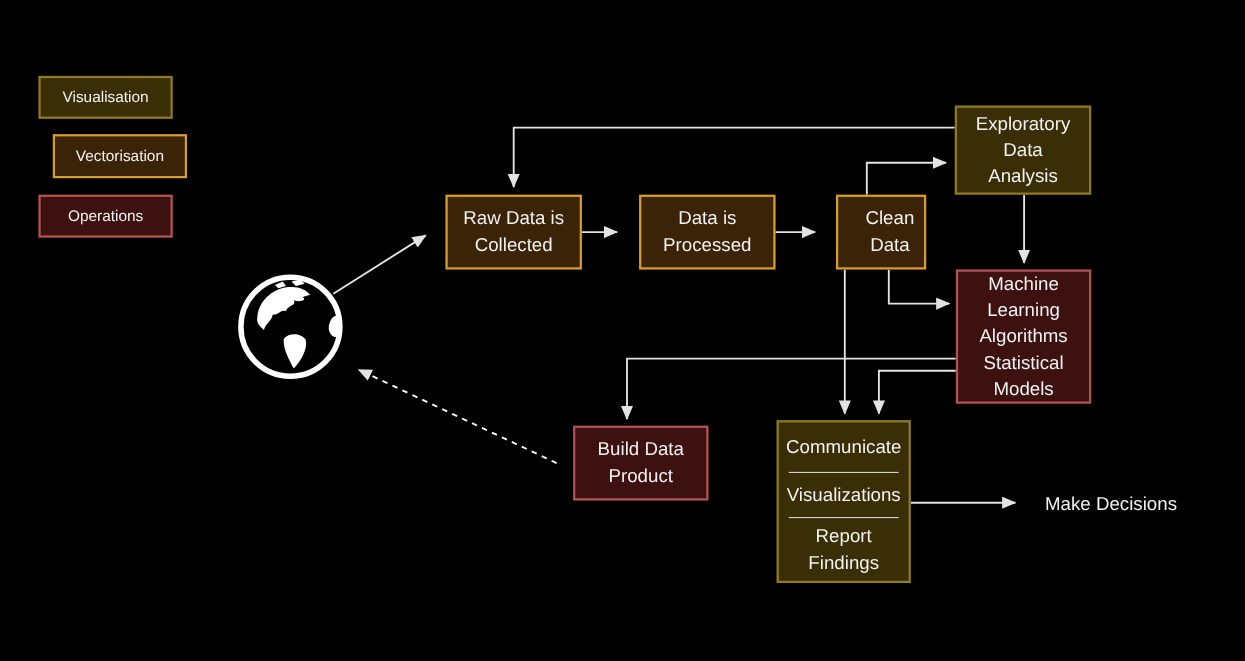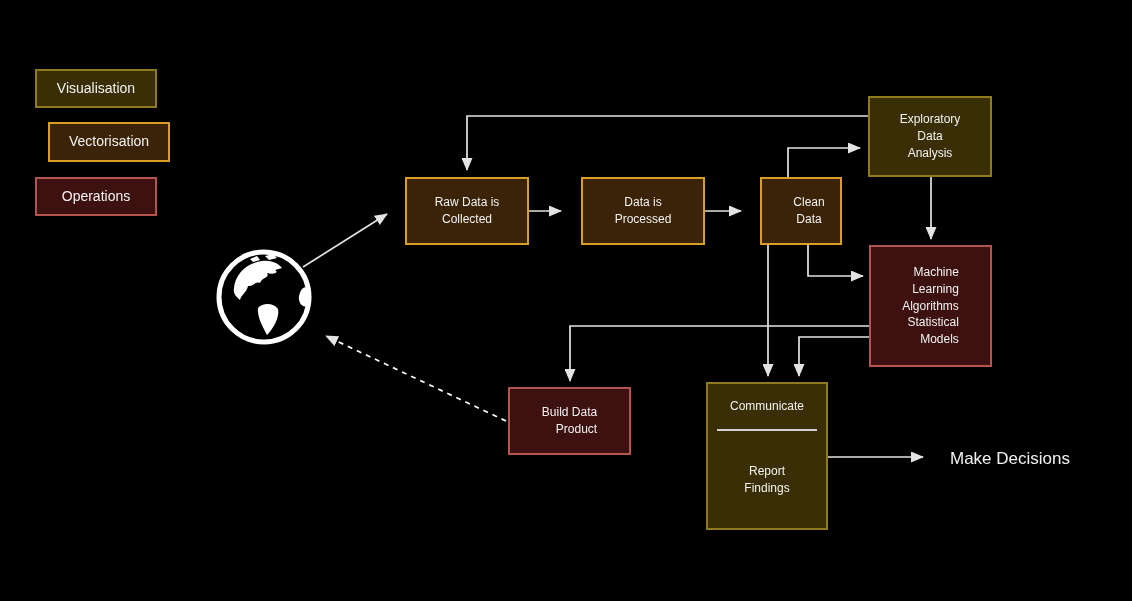--- a/index.html
+++ b/index.html
@@ -17,38 +17,38 @@
     font-family:"Liberation Sans", sans-serif;
     color:var(--text); overflow:hidden;text-decoration:underline;
   }
   #arrows{position:absolute;left:0;top:0;width:1132px;height:601px;pointer-events:none;}
   #arrows polyline{fill:none;stroke:var(--arrow);stroke-width:1.7px;}
   #arrows .dashed{stroke-dasharray:5 5;stroke:#fff;}
   #arrows .ah{fill:var(--arrow);}
 
   .box{
     position:absolute; display:flex; align-items:center; justify-content:center;
-    text-align:center; border:2px solid; font-size:12px; line-height:1.4;
+    text-align:center; border:2px solid; font-size:17px; line-height:1.4;
     white-space:pre-line;
   }
   .cat-vis{background:var(--visualisation-fill); border-color:var(--visualisation-border);}
   .cat-vec{background:var(--vectorisation-fill); border-color:var(--vectorisation-border);margin-left:13px;}
-  .cat-ops{background:var(--operations-fill);   border-color:var(--operations-border);text-align:right;}
+  .cat-ops{background:var(--operations-fill);   border-color:var(--operations-border);}
 
   .legend{font-size:14px;}
   #legend-vis{left:35px; top:69px;  width:122px; height:39px;}
   #legend-vec{left:35px; top:122px; width:122px; height:40px;}
   #legend-ops{left:35px; top:177px; width:122px; height:39px;}
 
   #node-raw      {left:392px; top:177px; width:124px; height:68px;}
   #node-processed{left:568px; top:177px; width:124px; height:68px;}
   #node-clean    {left:747px; top:177px; width:82px;  height:68px;padding-left:16px;}
   #node-eda      {left:868px; top:96px;  width:124px; height:81px;}
   #node-ml       {left:869px; top:245px; width:123px; height:122px;}
-  #node-build    {left:508px; top:387px; width:123px; height:68px;}
+  #node-build    {left:521px; top:387px; width:123px; height:68px;}
 
   #node-comm{left:706px; top:382px; width:122px; height:148px;
              flex-direction:column; align-items:stretch; justify-content:flex-start; padding:0;}
   .comm-section{display:flex;align-items:center;justify-content:center;text-align:center;white-space:pre-line;}
   .comm-r1{height:45px;} .comm-r2{height:40px;} .comm-r3{flex:1;}
   .comm-divider{border-top:1px solid var(--divider); margin:0 9px; height:0;}
 
   #globe{position:absolute; left:214px; top:247px; width:100px; height:100px;}
 
   #label-decisions{
@@ -106,20 +106,21 @@
 Learning
 Algorithms
 Statistical
 Models</div>
   <div id="node-build" class="box cat-ops">Build Data
 Product</div>
 
   <div id="node-comm" class="box cat-vis">
     <div class="comm-section comm-r1">Communicate</div>
     <div class="comm-divider"></div>
+    <div class="comm-section comm-r2">Visualizations</div>
     <div class="comm-divider"></div>
     <div class="comm-section comm-r3">Report
 Findings</div>
   </div>
 
   <div id="label-decisions">Make Decisions</div>
 
 </div>
 
 </body></html>

